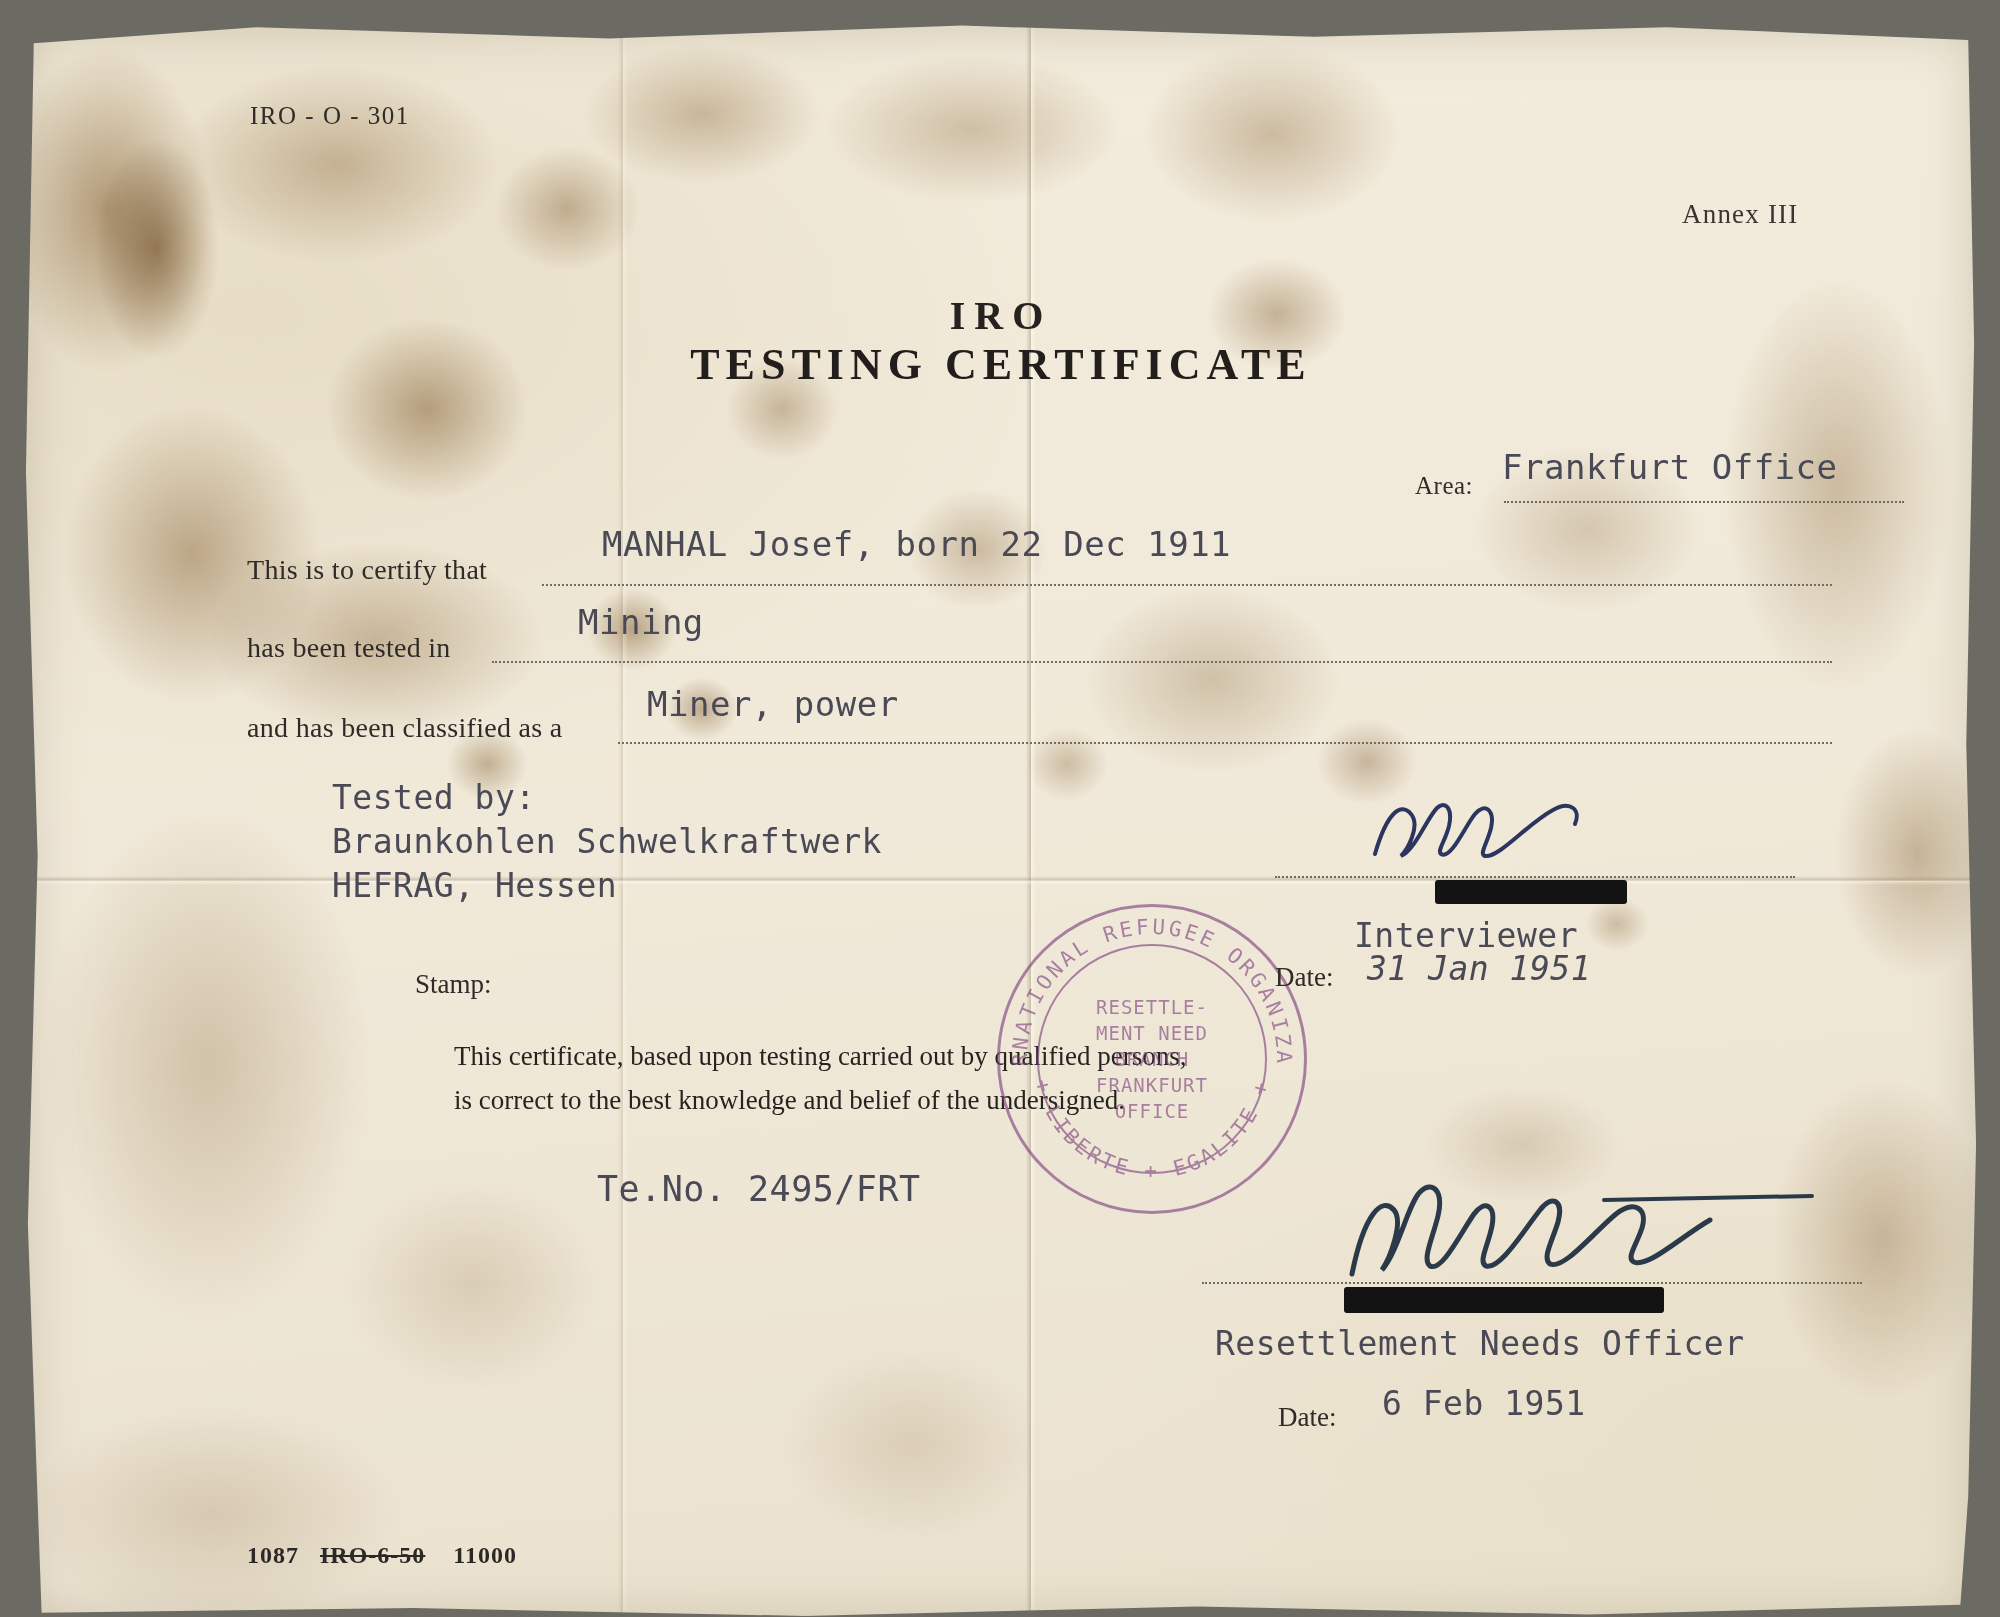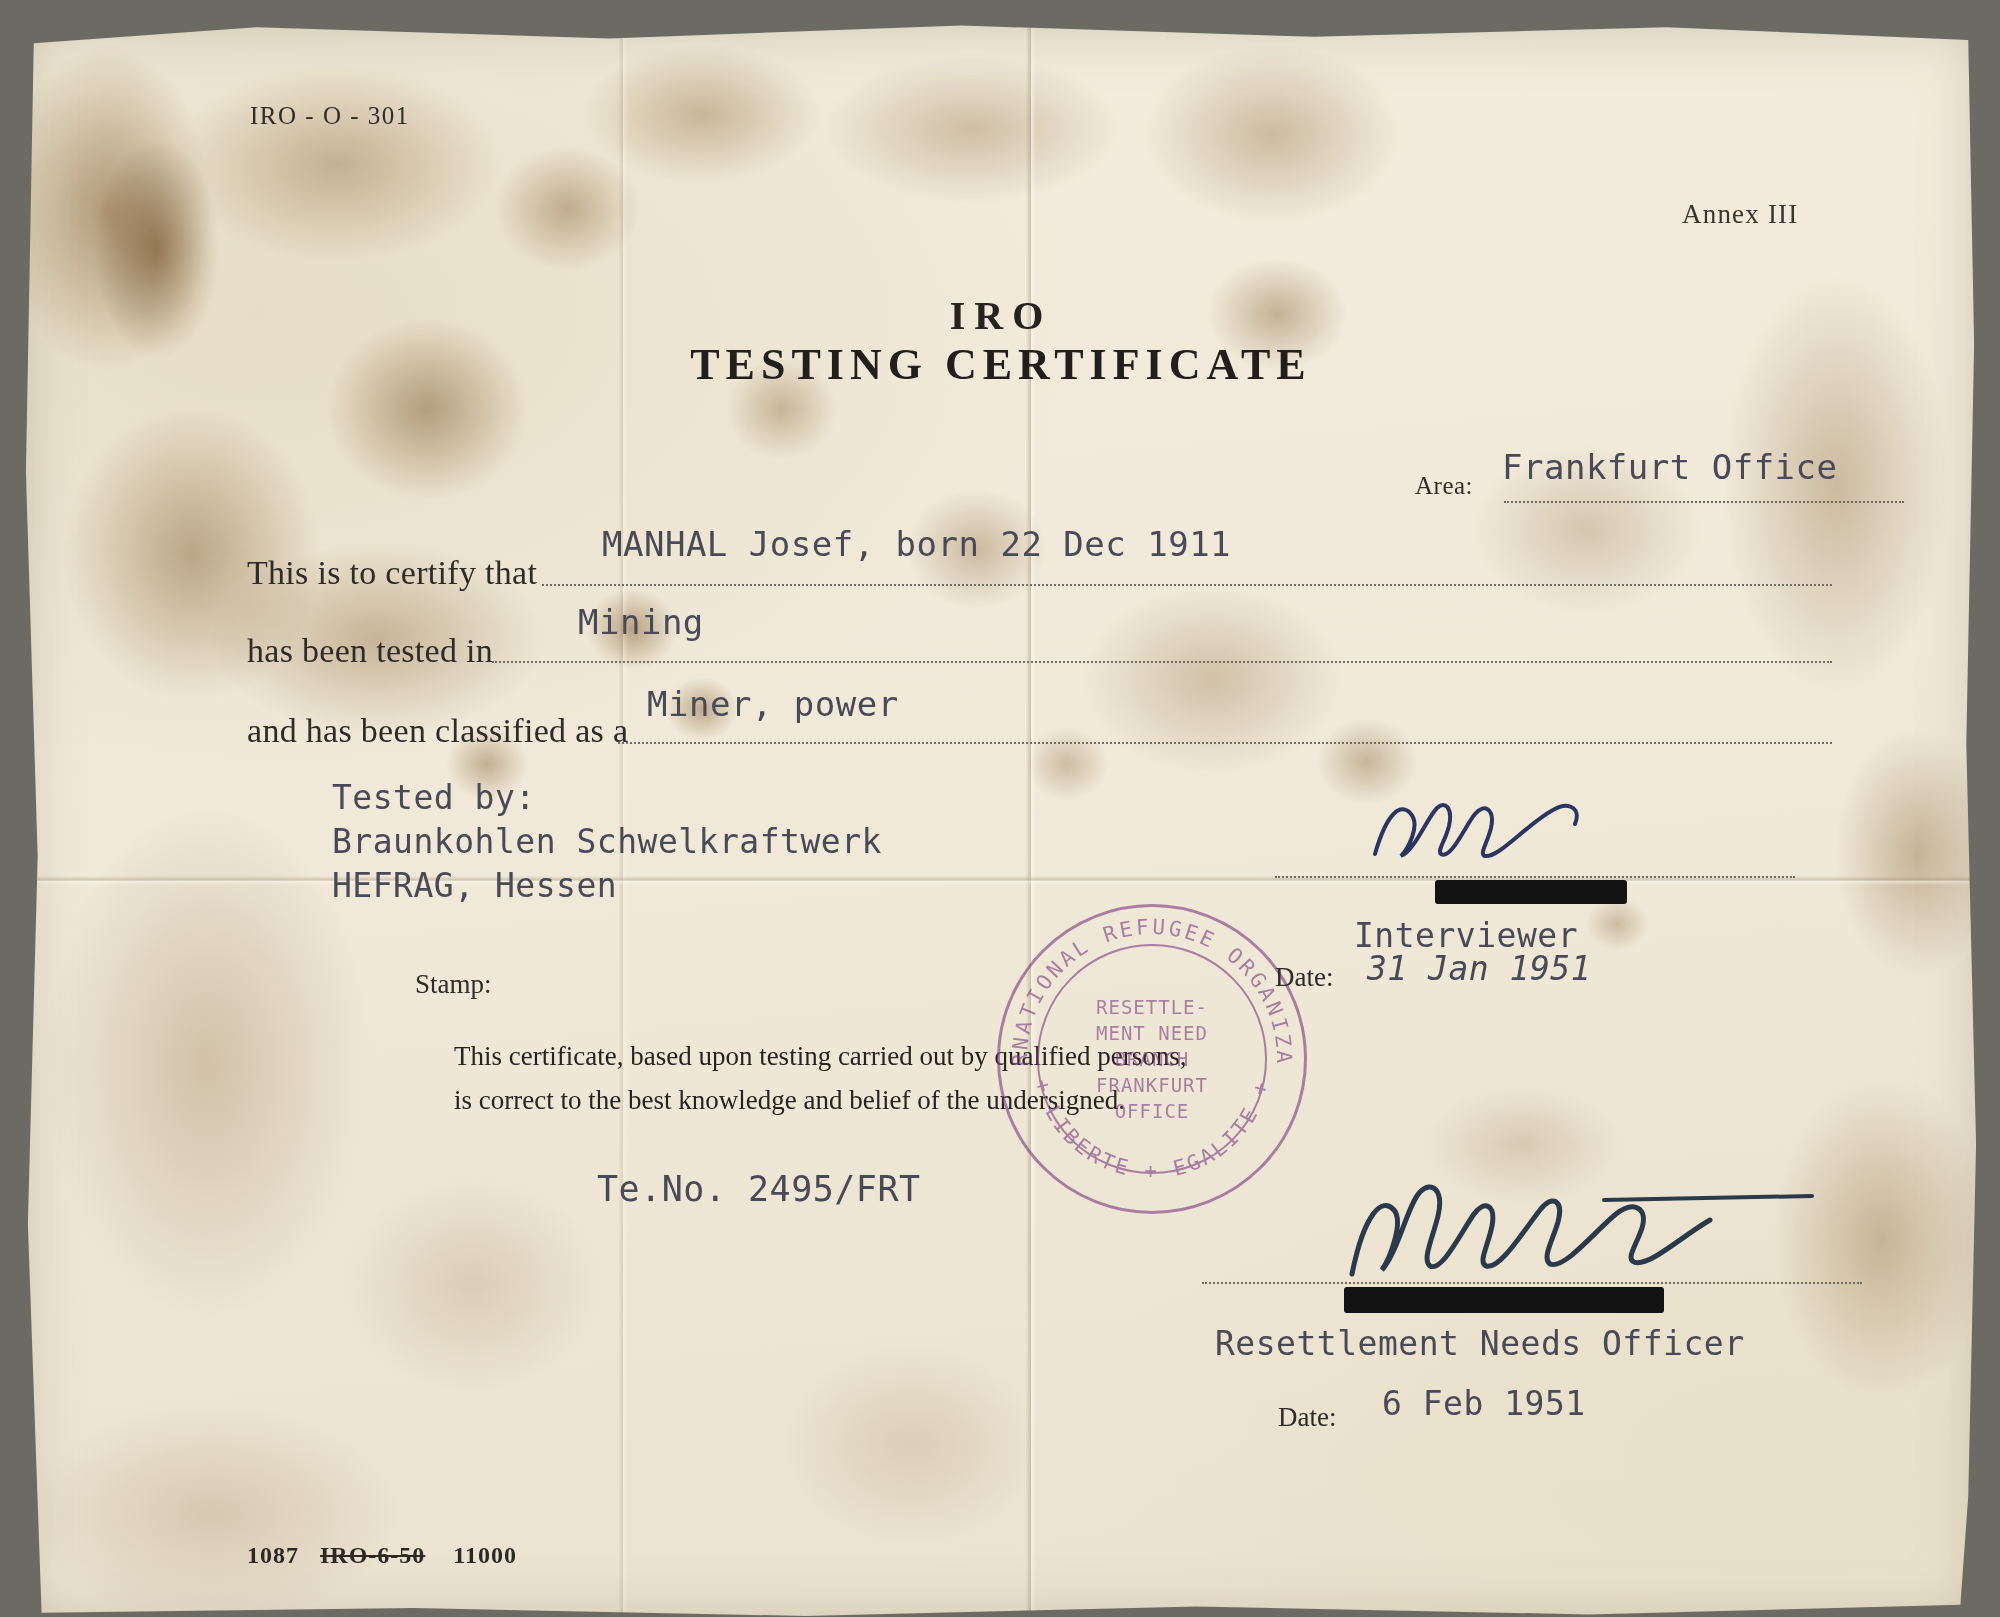--- a/index.html
+++ b/index.html
@@ -119,21 +119,21 @@
   }
   #area-rule {
     position: absolute;
     left: 1482px; top: 477px; width: 400px;
     border-bottom: 2px dotted #6d6a62;
   }
 
   
   .row-label {
     position: absolute;
-    font-size: 34px;
+    font-size: 28px;
     color: #2e2b28;
     letter-spacing: 0.3px;
   }
   .row-rule {
     position: absolute;
     border-bottom: 2px dotted #716d64;
   }
   .row-value {
     position: absolute;
     font-size: 34px;

